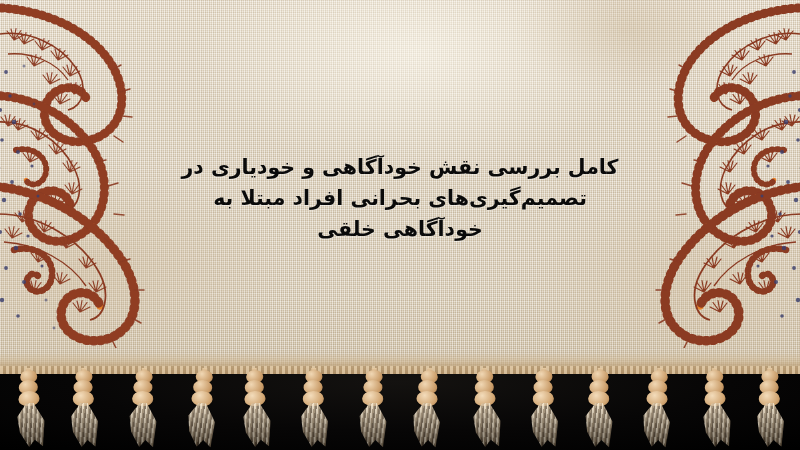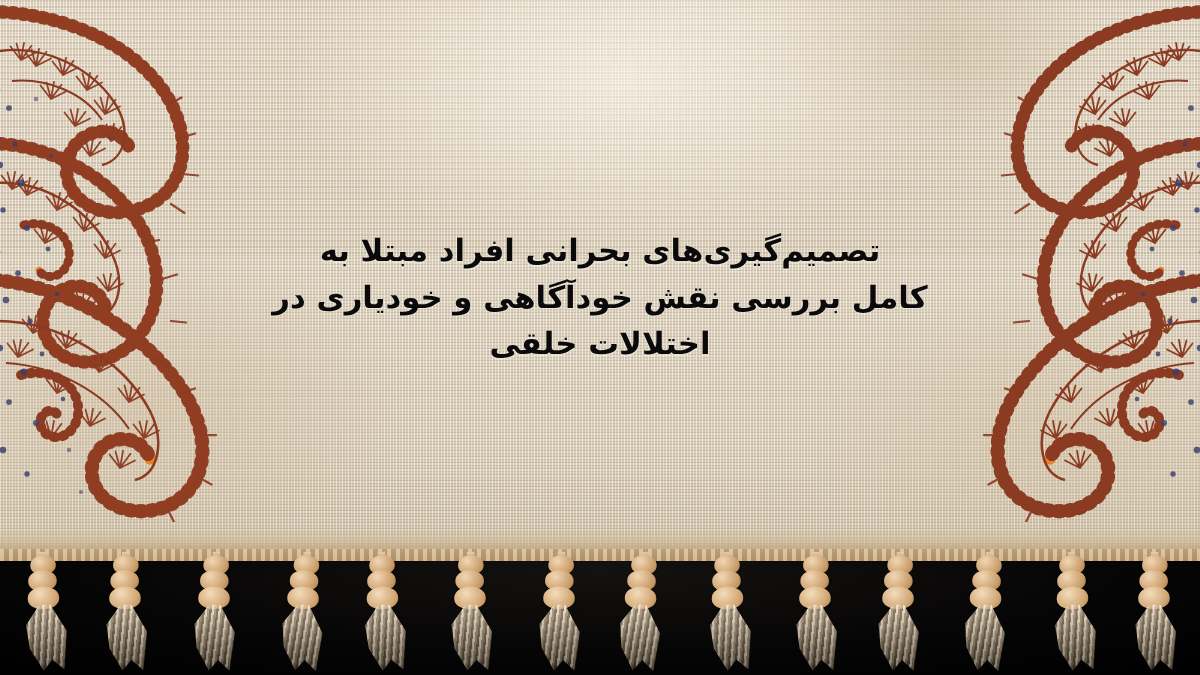--- a/index.html
+++ b/index.html
@@ -337,23 +337,23 @@
           <path d="M126,262 l10,-3"></path>
             <path d="M140,290 l10,0"></path>
             <path d="M138,318 l9,5"></path>
           <path d="M118,340 l4,8"></path>
         </g>
       </g>
     </svg>
   </div>
 
   <div id="title">
+    <span class="ln">کامل بررسی نقش خودآگاهی و خودیاری در</span>
     <span class="ln">تصمیم‌گیری‌های بحرانی افراد مبتلا به</span>
-    <span class="ln">کامل بررسی نقش خودآگاهی و خودیاری در</span>
-    <span class="ln">اختلالات خلقی</span>
+    <span class="ln">خودآگاهی خلقی</span>
   </div>
 
   <div id="dark"></div>
   <div id="fringe">
       <div class="tassel" style="left: 13.0714px; transform: rotate(-3.3deg);">
         <div class="cord"></div>
         <div class="knot"></div>
         <div class="knot k2"></div>
         <div class="knot k3"></div>
         <div class="skirt"></div>

